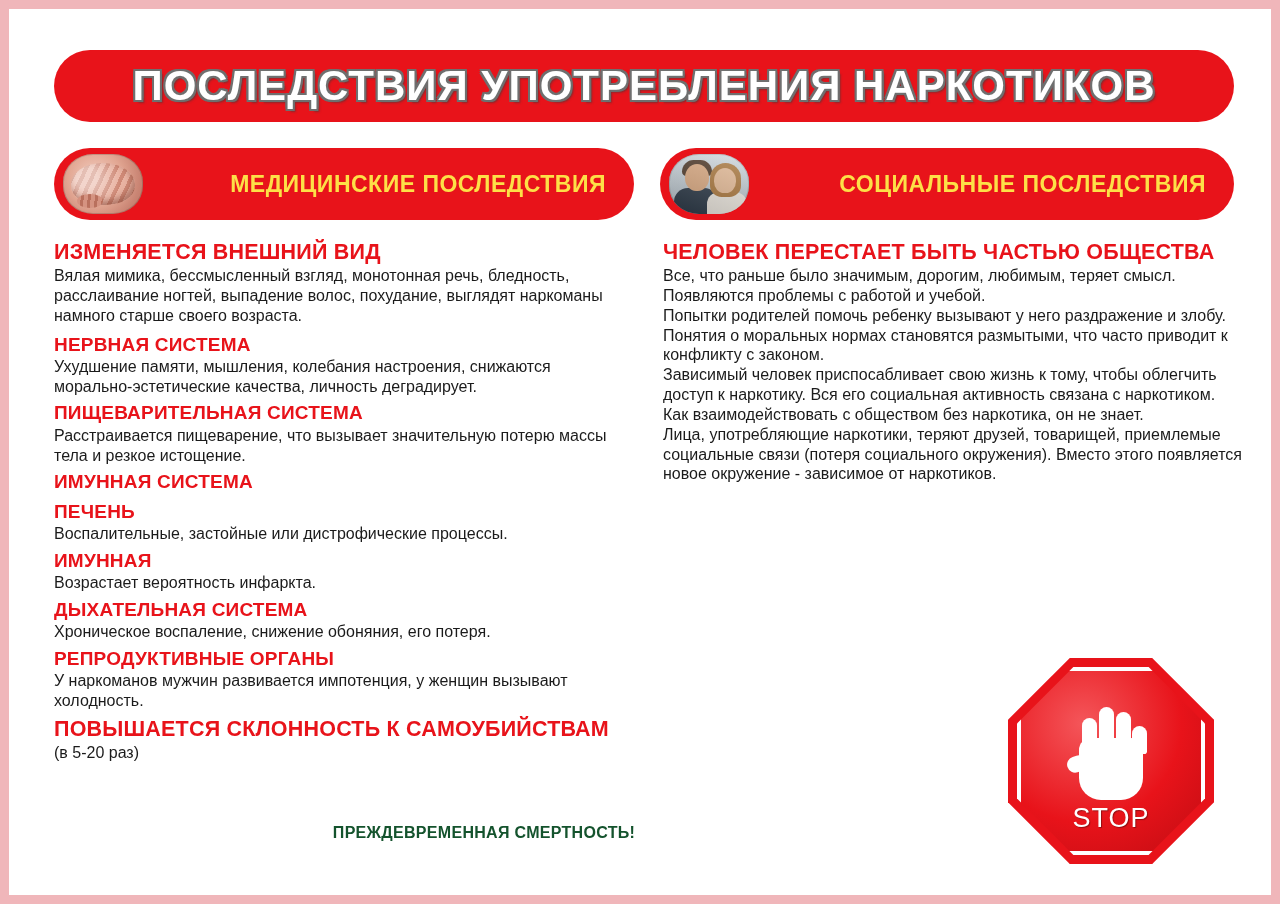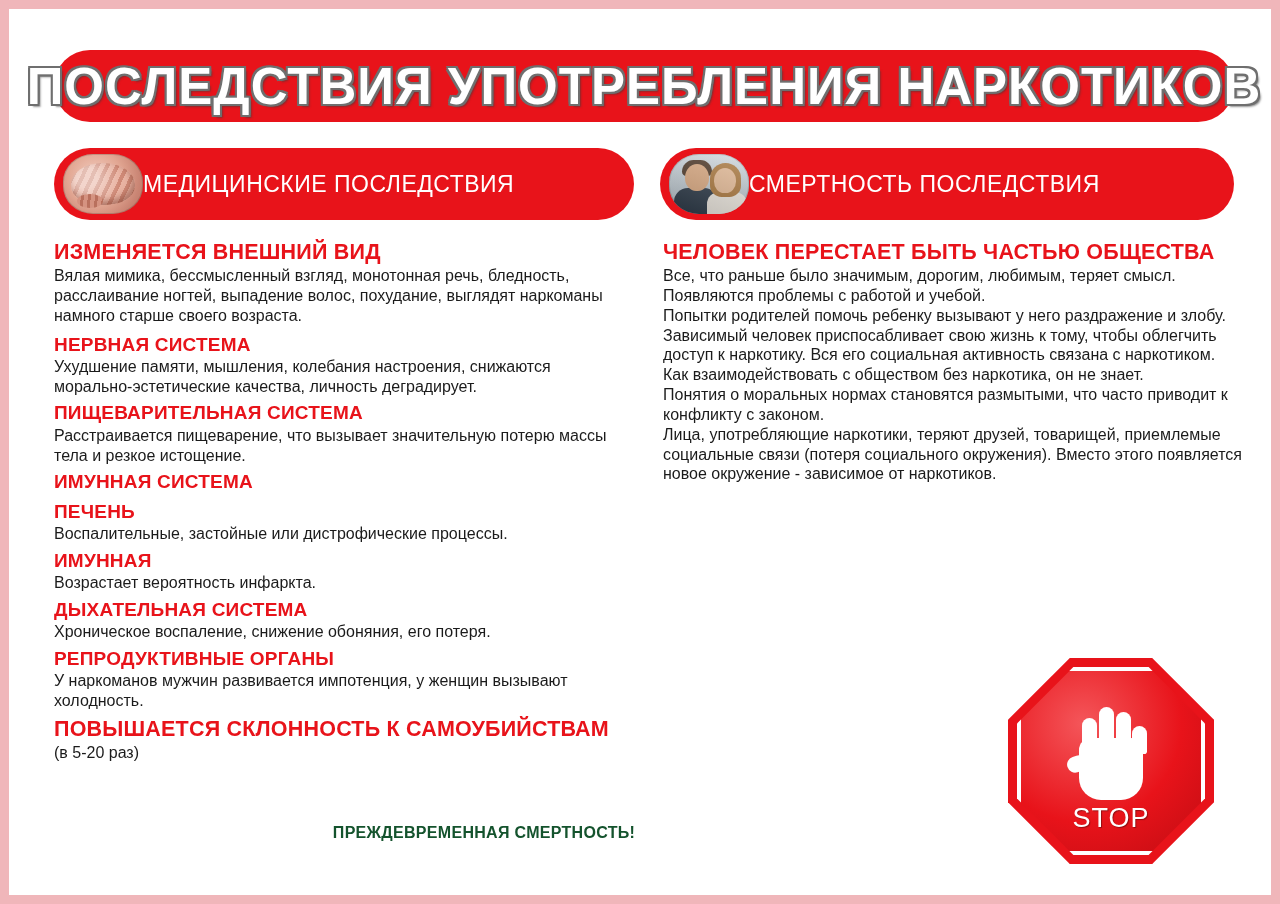--- a/index.html
+++ b/index.html
@@ -37,21 +37,21 @@
     top: 32px;
     width: 1180px;
     height: 72px;
     background: #e8131a;
     border-radius: 36px;
     display: flex;
     align-items: center;
     justify-content: center;
   }
   .title-text {
-    font-size: 51px;
+    font-size: 42px;
     font-weight: bold;
     color: #ffffff;
     letter-spacing: 1px;
     text-align: center;
     white-space: nowrap;
     text-shadow:
        2px 0 0 #6f6f6f, -2px 0 0 #6f6f6f, 0 2px 0 #6f6f6f, 0 -2px 0 #6f6f6f,
        2px 2px 0 #6f6f6f, -2px 2px 0 #6f6f6f, 2px -2px 0 #6f6f6f, -2px -2px 0 #6f6f6f,
        3px 3px 2px rgba(60,60,60,.55);
   }
@@ -133,24 +133,24 @@
     border-radius: 12px 12px 0 0;
     background: #e9e4dc;
   }
   .thumb-couple .shade {
     position: absolute; inset: 0;
     background: linear-gradient(200deg, rgba(255,255,255,.22), rgba(0,0,0,.18));
   }
 
   .head-title {
     flex: 1 1 auto;
-    text-align: left;
-    color: #ffffff;
+    text-align: right;
+    color: #fde047;
     font-size: 23px;
-    font-weight: normal;
+    font-weight: bold;
     letter-spacing: .5px;
     padding-right: 28px;
     white-space: nowrap;
   }
 
   
   .col {
     position: absolute;
     top: 222px;
   }
@@ -276,21 +276,21 @@
     <div class="section-head right">
       <div class="head-thumb thumb-couple">
         <div class="man-body"></div>
         <div class="woman-body"></div>
         <div class="man-hair"></div>
         <div class="man-head"></div>
         <div class="woman-hair"></div>
         <div class="woman-head"></div>
         <div class="shade"></div>
       </div>
-      <div class="head-title">СМЕРТНОСТЬ ПОСЛЕДСТВИЯ</div>
+      <div class="head-title">СОЦИАЛЬНЫЕ ПОСЛЕДСТВИЯ</div>
     </div>
 
     <div class="col col-left">
 
       <h3 class="red-head h-big">ИЗМЕНЯЕТСЯ ВНЕШНИЙ ВИД</h3>
       <div class="gap-2"></div>
       <p class="body">Вялая мимика, бессмысленный взгляд, монотонная речь, бледность, расслаивание ногтей, выпадение волос, похудание, выглядят наркоманы намного старше своего возраста.</p>
 
       <div class="gap-4"></div>
 
@@ -333,22 +333,22 @@
       <div class="gap-2"></div>
       <p class="body">(в 5-20 раз)</p>
     </div>
 
     <div class="col col-right">
       <h3 class="red-head h-big">ЧЕЛОВЕК ПЕРЕСТАЕТ БЫТЬ ЧАСТЬЮ ОБЩЕСТВА</h3>
       <div class="gap-2"></div>
       <p class="body rblock">Все, что раньше было значимым, дорогим, любимым, теряет смысл.</p>
       <p class="body rblock">Появляются проблемы с работой и учебой.</p>
       <p class="body rblock">Попытки родителей помочь ребенку вызывают у него раздражение и злобу.</p>
+      <p class="body rblock">Понятия о моральных нормах становятся размытыми, что часто приводит к конфликту с законом.</p>
       <p class="body rblock">Зависимый человек приспосабливает свою жизнь к тому, чтобы облегчить доступ к наркотику. Вся его социальная активность связана с наркотиком. Как взаимодействовать с обществом без наркотика, он не знает.</p>
-      <p class="body rblock">Понятия о моральных нормах становятся размытыми, что часто приводит к конфликту с законом.</p>
       <p class="body rblock">Лица, употребляющие наркотики, теряют друзей, товарищей, приемлемые социальные связи (потеря социального окружения). Вместо этого появляется новое окружение - зависимое от наркотиков.</p>
     </div>
 
     <div class="stop-wrap">
       <div class="stop-oct"></div>
       <div class="stop-oct-inner"></div>
       <div class="palm">
         <div class="f f1"></div>
         <div class="f f2"></div>
         <div class="f f3"></div>

